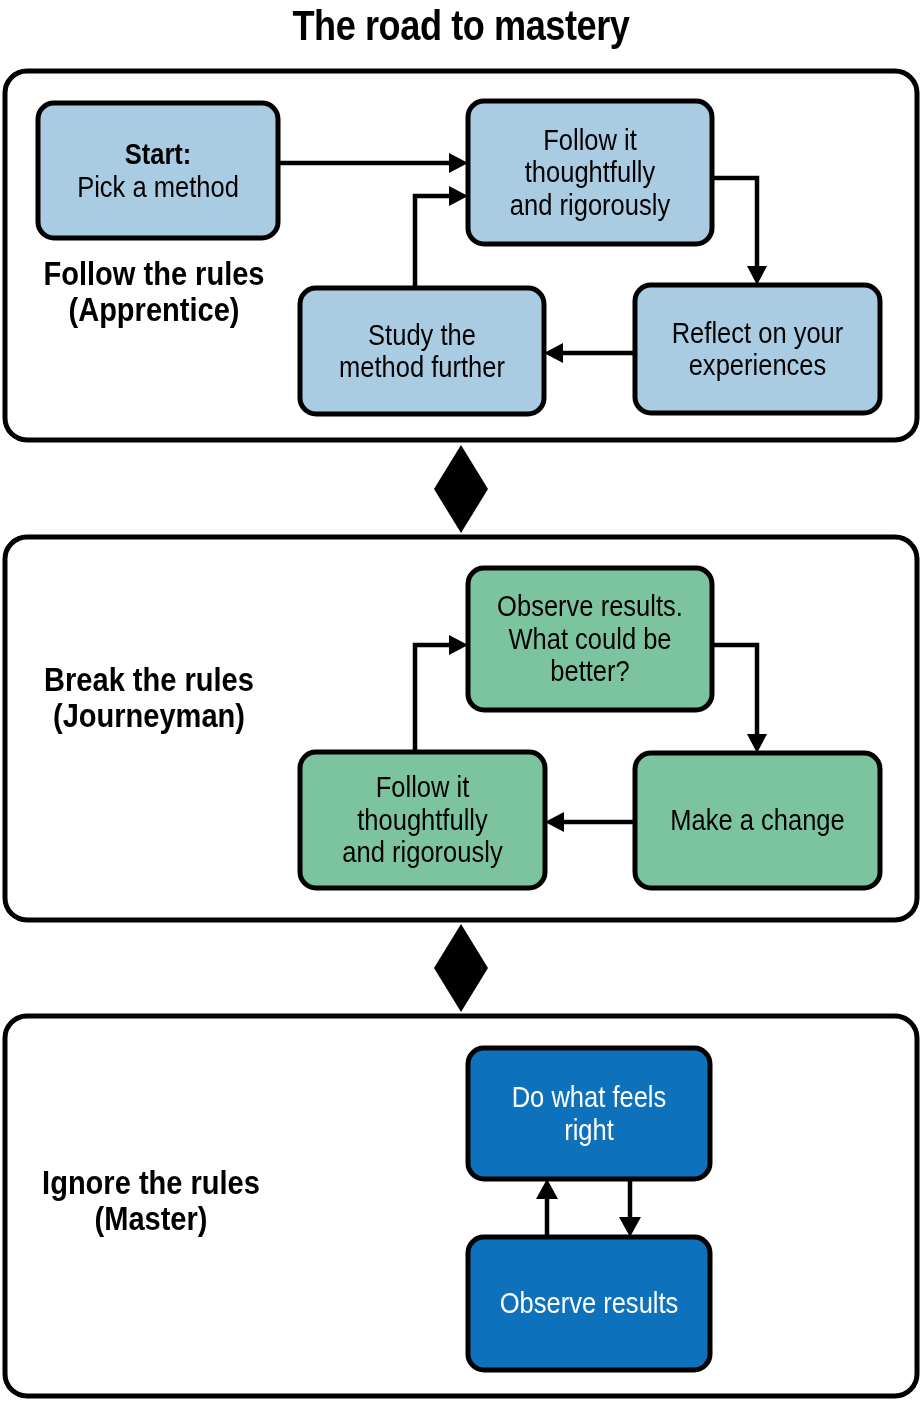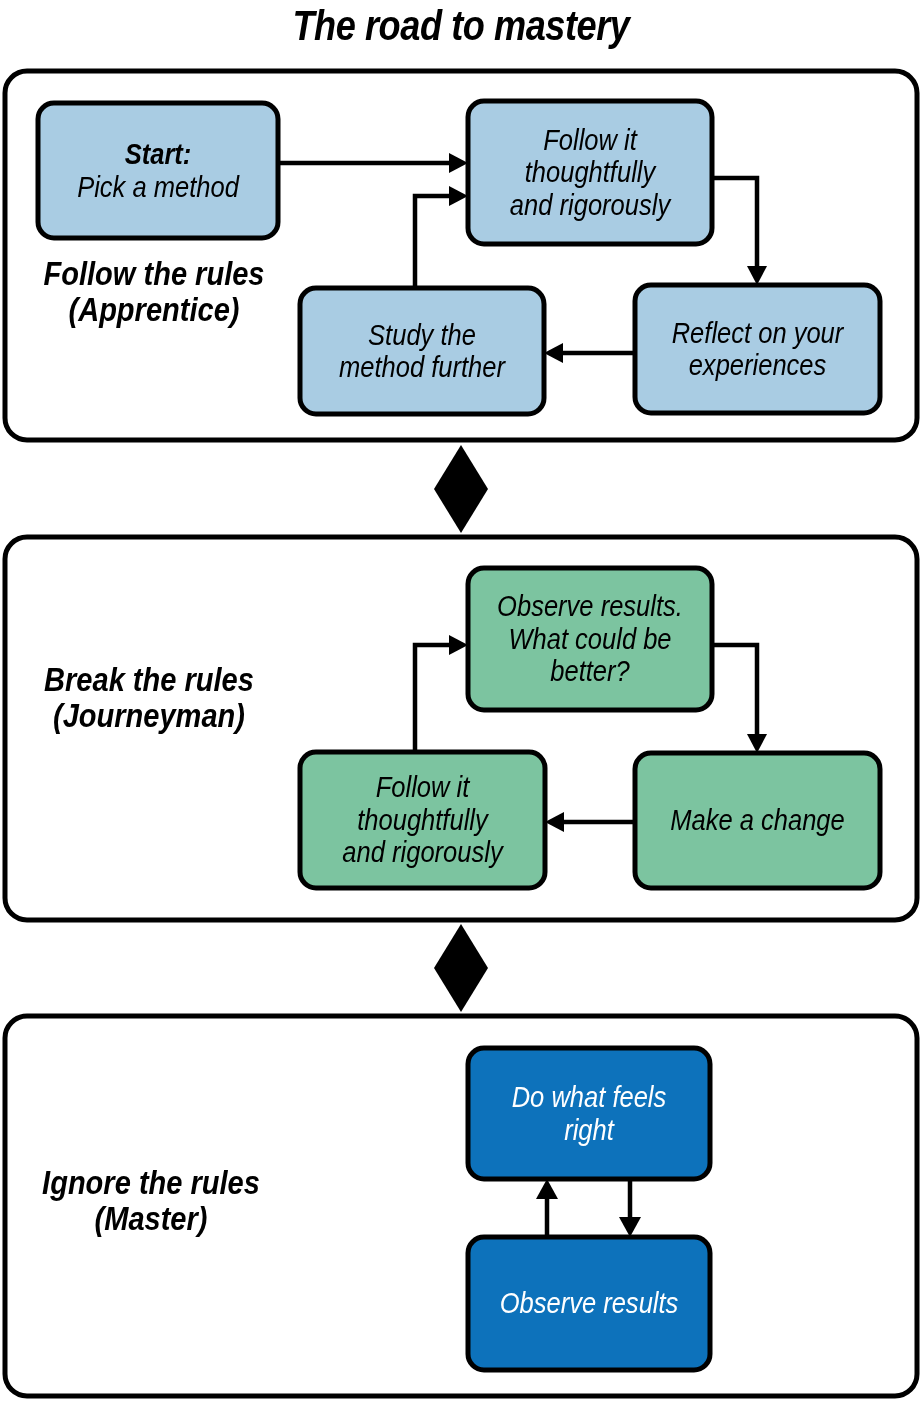--- a/index.html
+++ b/index.html
@@ -10,21 +10,20 @@
   body {
     width: 922px;
     height: 1403px;
     font-family: "Liberation Sans", sans-serif;
     overflow: hidden;
   }
   #diagram-root {
     position: relative;
     width: 922px;
     height: 1403px;
-    font-style: italic;
   }
   #diagram-svg {
     position: absolute;
     top: 0;
     left: 0;
     width: 922px;
     height: 1403px;
   }
   .panel-rect {
     fill: #ffffff;

